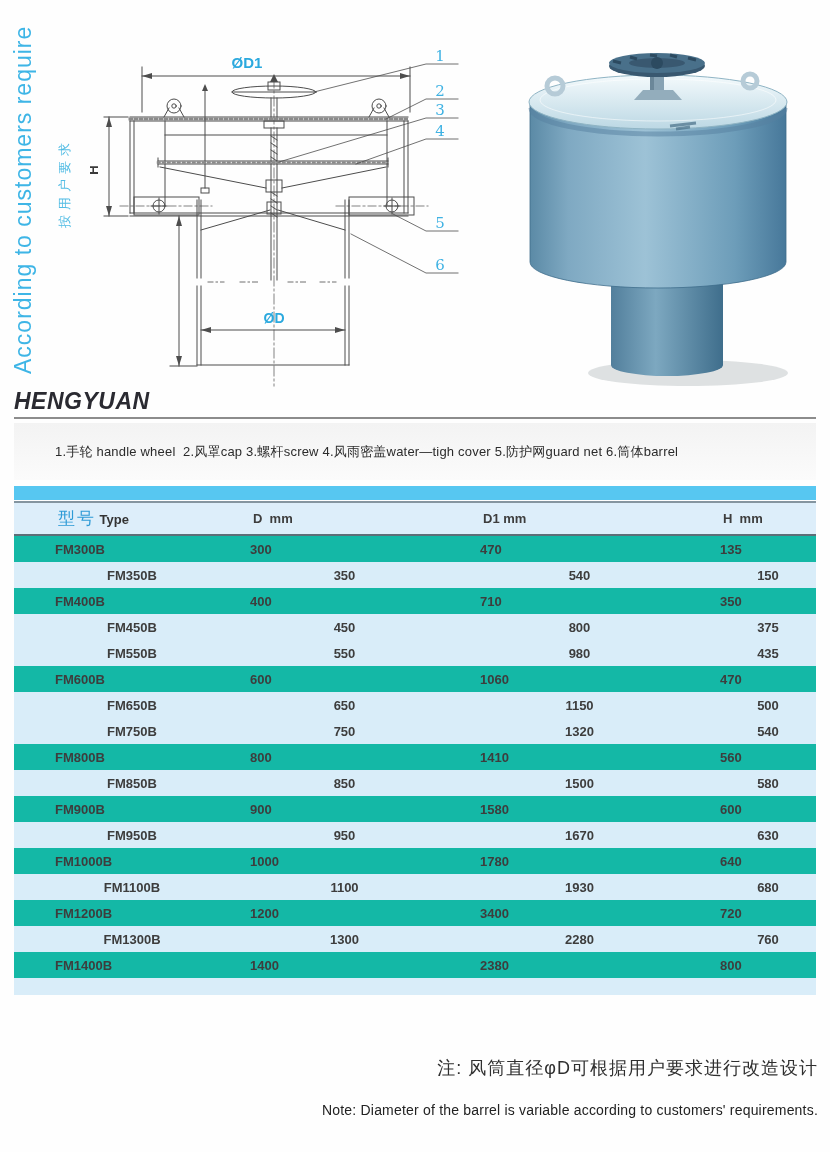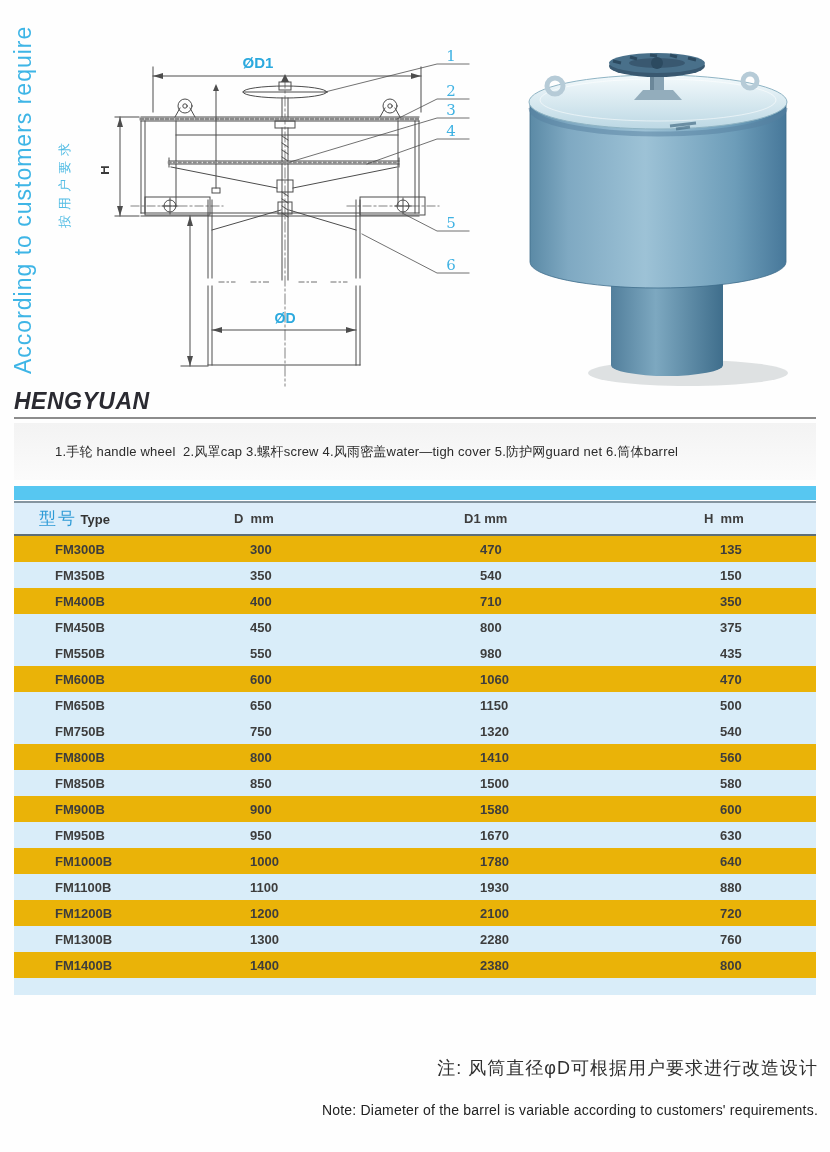--- a/index.html
+++ b/index.html
@@ -5,42 +5,42 @@
   html,body{margin:0;padding:0;}
   body{width:830px;height:1152px;background:#fefefe;font-family:"Liberation Sans",sans-serif;color:#333;}
   .page{position:relative;width:830px;height:1152px;overflow:hidden;background:#fefefe;}
 
   
   .v-slogan{position:absolute;left:10px;top:374px;transform-origin:0 0;transform:rotate(-90deg);
     white-space:nowrap;font-size:23px;letter-spacing:1px;color:#3eb5e6;font-weight:400;}
   .v-slogan-cn{position:absolute;left:56px;top:228px;transform-origin:0 0;transform:rotate(-90deg);
     white-space:nowrap;font-size:13px;letter-spacing:5px;color:#52bce4;}
 
-  .drawing-wrap{position:absolute;left:101px;top:40px;width:372px;height:348px;}
+  .drawing-wrap{position:absolute;left:90px;top:40px;width:372px;height:348px;}
   .photo-wrap{position:absolute;left:498px;top:42px;width:325px;height:348px;}
 
   .brand{position:absolute;left:14px;top:388px;font-size:23px;font-weight:700;color:#2a2a31;letter-spacing:.5px;font-style:italic;}
   .brand-rule{position:absolute;left:14px;top:417px;width:802px;height:2px;background:#8c8c8c;}
 
   .parts-band{position:absolute;left:14px;top:423px;width:802px;height:57px;
     background:linear-gradient(#f3f3f3,#fbfbfb);display:flex;align-items:center;}
   .parts-band .legend{padding-left:41px;font-size:13px;color:#2b2b2b;letter-spacing:.2px;white-space:pre;}
 
   .table-wrap{position:absolute;left:14px;top:486px;width:802px;}
   .cyan-bar{height:14px;background:#57c7f1;border-bottom:1px solid #fff;}
   table.spec{width:802px;border-collapse:collapse;table-layout:fixed;font-size:13px;color:#3d3d3d;font-weight:700;}
   table.spec col.c1{width:195px;} table.spec col.c2{width:230px;}
   table.spec col.c3{width:240px;} table.spec col.c4{width:137px;}
   table.spec thead tr{background:#ddeefa;border-top:2px solid #8495a0;border-bottom:2px solid #5d6e77;}
-  table.spec th{height:31px;text-align:left;padding:0 0 0 25px;font-weight:700;vertical-align:middle;white-space:pre;}
+  table.spec th{height:31px;text-align:left;padding:0 0 0 44px;font-weight:700;vertical-align:middle;white-space:pre;}
   table.spec th .cn{font-size:17px;color:#2e9bd6;font-weight:400;letter-spacing:2px;}
   table.spec th .en{font-size:13px;color:#333;}
   table.spec td{height:26px;padding:0 0 0 41px;vertical-align:middle;}
-  table.spec tbody tr{background:#eab308;}
-  table.spec tbody tr.alt{background:#d9edf9;}
+  table.spec tbody tr{background:#14b8a6;}
+  table.spec tbody tr.alt{background:#d9edf9;text-align:center;}
   .footer-strip{height:17px;background:#d9edf9;}
 
   .notes{position:absolute;left:14px;top:1056px;width:804px;text-align:right;}
   .note-cn{font-size:18px;color:#2f2f2f;letter-spacing:1px;}
   .note-en{font-size:14px;color:#222;margin-top:22px;letter-spacing:.2px;}
 
   svg text{font-family:"Liberation Sans",sans-serif;}
   svg text.callout{font-family:"DejaVu Serif",serif;}
 </style>
 </head>
@@ -350,26 +350,26 @@
           <tr>
             <td>FM1000B</td>
             <td>1000</td>
             <td>1780</td>
             <td>640</td>
           </tr>
           <tr class="alt">
             <td>FM1100B</td>
             <td>1100</td>
             <td>1930</td>
-            <td>880</td>
+            <td>680</td>
           </tr>
           <tr>
             <td>FM1200B</td>
             <td>1200</td>
-            <td>2100</td>
+            <td>3400</td>
             <td>720</td>
           </tr>
           <tr class="alt">
             <td>FM1300B</td>
             <td>1300</td>
             <td>2280</td>
             <td>760</td>
           </tr>
           <tr>
             <td>FM1400B</td>

